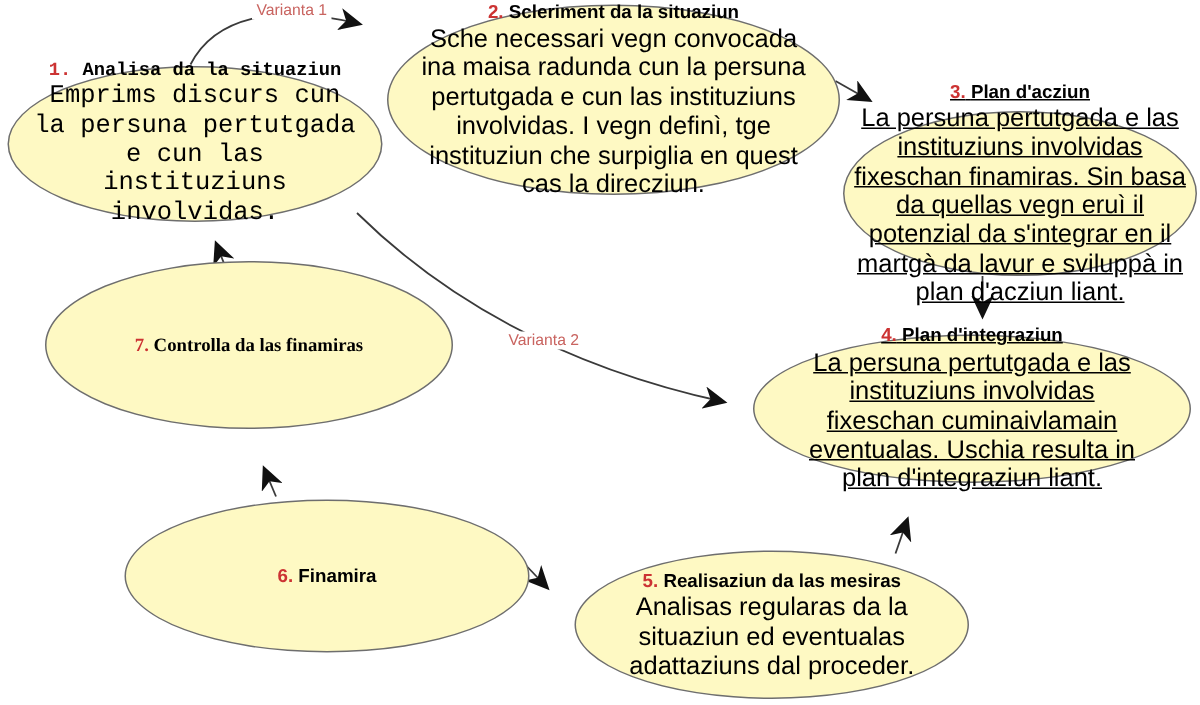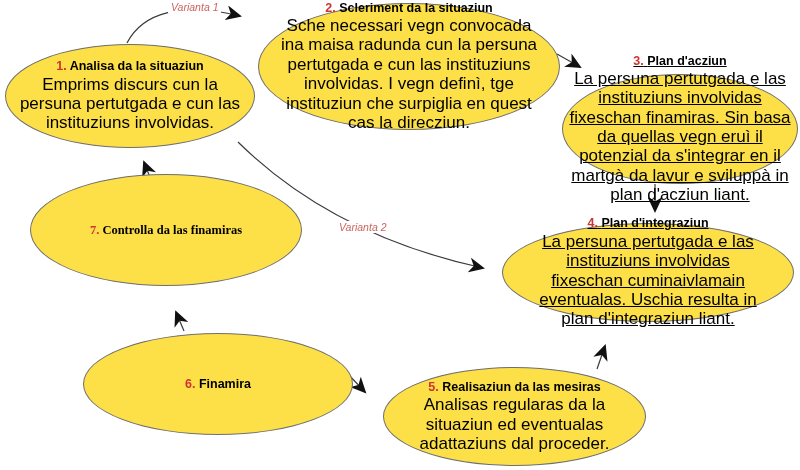--- a/index.html
+++ b/index.html
@@ -1,31 +1,31 @@
 <!DOCTYPE html>
 <html style="--red: #cc3333; --variant-red: #c96460;"><head>
 <meta charset="utf-8">
 <style>
   html,body{margin:0;padding:0;background:#fff;}
   body{width:800px;height:470px;position:relative;overflow:hidden;
        font-family:"Liberation Sans","DejaVu Sans",sans-serif;}
   #stage{position:absolute;inset:0;width:800px;height:470px;}
   svg.wires{position:absolute;left:0;top:0;z-index:1;}
-  .node{position:absolute;z-index:2;background:#fde047;border:1px solid #6e6e6e;
+  .node{position:absolute;z-index:2;background:#fef9c3;border:1px solid #6e6e6e;
         border-radius:50%;display:flex;flex-direction:column;justify-content:center;
         align-items:center;text-align:center;box-sizing:border-box;}
   .node .title-line{font-weight:bold;font-size:12.5px;color:#000;line-height:1.15;white-space:nowrap;}
   .node .num{color:var(--red,#cc3333);}
   .node .body{font-size:17px;color:#000;line-height:1.14;margin-top:1px;}
   .variant-label{position:absolute;z-index:3;font-size:10.5px;color:var(--variant-red,#cc6666);
-                 background:#fff;padding:0 3px;white-space:nowrap;font-style:italic;}
+                 background:#fff;padding:0 3px;white-space:nowrap;}
   #variant1{left:168px;top:1px;}
   #variant2{left:336px;top:221px;}
   
-  #node1{left:5px;  top:44px;  width:250px;height:104px;padding:0 12px;}
+  #node1{left:5px;  top:44px;  width:250px;height:104px;padding:0 12px;font-family:Liberation Mono, monospace;}
   #node2{left:258px;top:3px;   width:302px;height:127px;padding:0 16px;}
   #node3{left:562px;top:74px;  width:236px;height:110px;padding:0 6px;text-decoration:underline;}
   #node4{left:502px;top:223px; width:292px;height:99px; padding:0 34px;text-decoration:underline;}
   #node5{left:383px;top:367px; width:263px;height:99px; padding:0 18px;}
   #node6{left:83px; top:333px; width:270px;height:102px;padding:0 22px;}
   #node7{left:30px; top:174px; width:272px;height:112px;padding:0 30px;font-family:Liberation Serif, serif;}
 </style>
 </head>
 <body>
 

